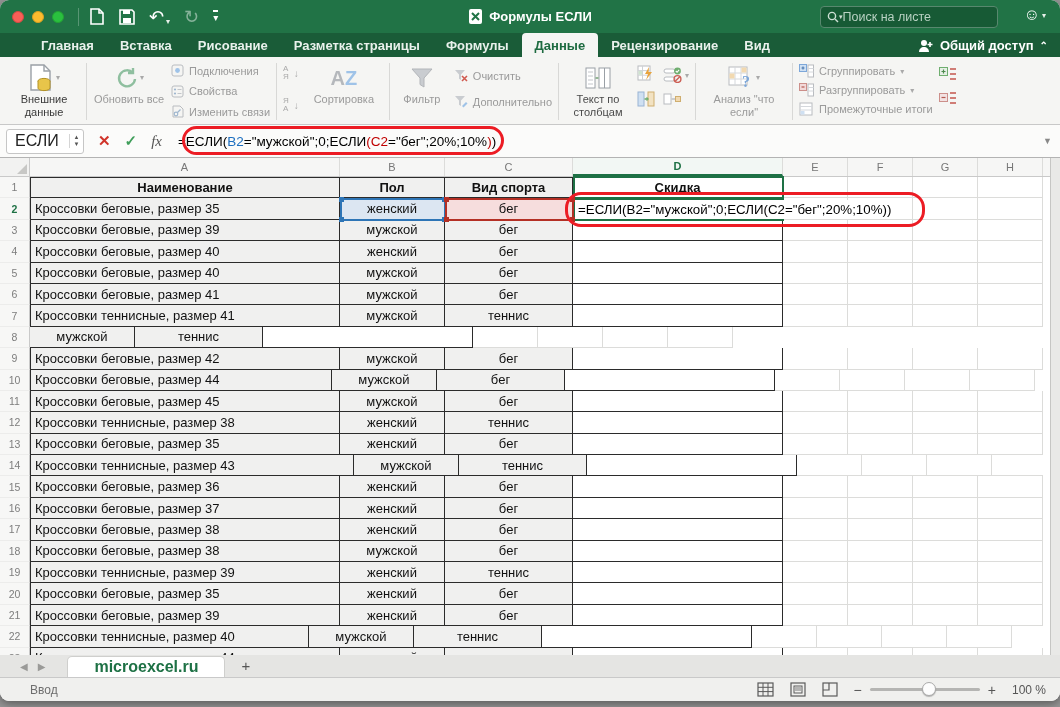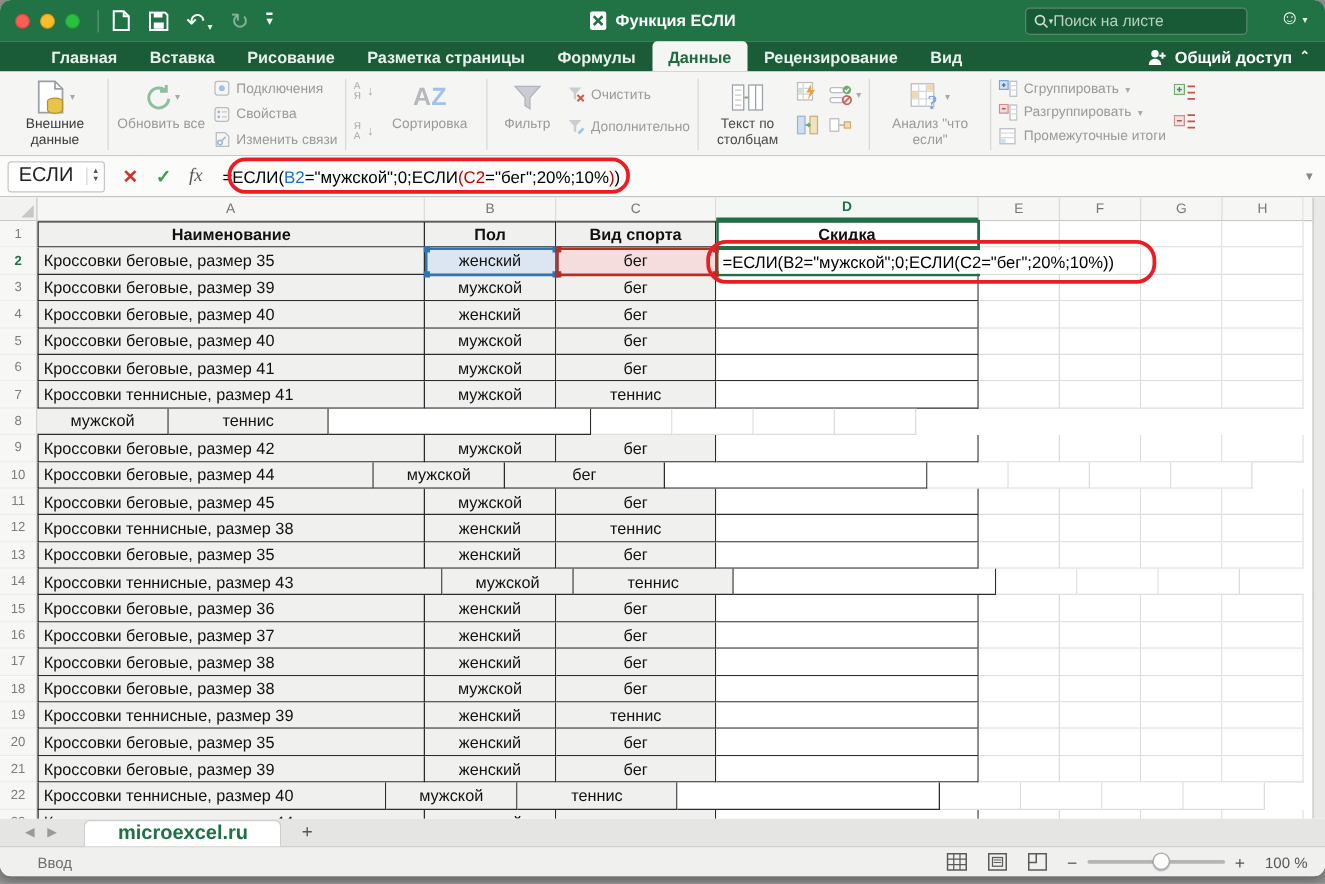--- a/index.html
+++ b/index.html
@@ -142,21 +142,21 @@
         </div>
       <div class="qat-btn">
           <span style="color:#fff;font-size:10px;border-top:2px solid #fff;padding-top:1px;">▾</span>
         </div>
     </div>
     <div id="title-center">
       <svg width="15" height="15" viewBox="0 0 15 15">
           <rect x="1" y="0" width="13" height="15" rx="2" fill="#fff"></rect>
           <path d="M4 4l7 7M11 4l-7 7" stroke="#217346" stroke-width="2"></path>
         </svg>
-      <span class="title-text">Функция ЕСЛИ</span>
+      <span class="title-text">Формулы ЕСЛИ</span>
     </div>
     <div id="search-box">
       <svg width="12" height="12" viewBox="0 0 12 12">
           <circle cx="5" cy="5" r="3.6" fill="none" stroke="#cfe0d5" stroke-width="1.4"></circle>
           <path d="M8 8l3 3" stroke="#cfe0d5" stroke-width="1.4"></path>
         </svg>
       <span style="color:#cfe0d5;font-size:7px;">▾</span>
       <span class="ph">Поиск на листе</span>
     </div>
     <div id="smiley">☺<span class="caret">▾</span></div>
@@ -532,21 +532,21 @@
           <div class="cell tablecell center" style="width: 105px;">мужской</div>
           <div class="cell tablecell center" style="width: 128px;">бег</div>
           <div class="cell dcol" style="width: 210px;"></div>
           <div class="cell empty" style="width: 65px;"></div>
           <div class="cell empty" style="width: 65px;"></div>
           <div class="cell empty" style="width: 65px;"></div>
           <div class="cell empty" style="width: 65px;"></div>
         </div>
         <div class="srow">
           <div class="gut">10</div>
-          <div class="cell tablecell first left" style="width: 269px;">Кроссовки беговые, размер 44</div>
+          <div class="cell tablecell first left" style="width: 302px;">Кроссовки беговые, размер 44</div>
           <div class="cell tablecell center" style="width: 105px;">мужской</div>
           <div class="cell tablecell center" style="width: 128px;">бег</div>
           <div class="cell dcol" style="width: 210px;"></div>
           <div class="cell empty" style="width: 65px;"></div>
           <div class="cell empty" style="width: 65px;"></div>
           <div class="cell empty" style="width: 65px;"></div>
           <div class="cell empty" style="width: 65px;"></div>
         </div>
         <div class="srow">
           <div class="gut">11</div>

